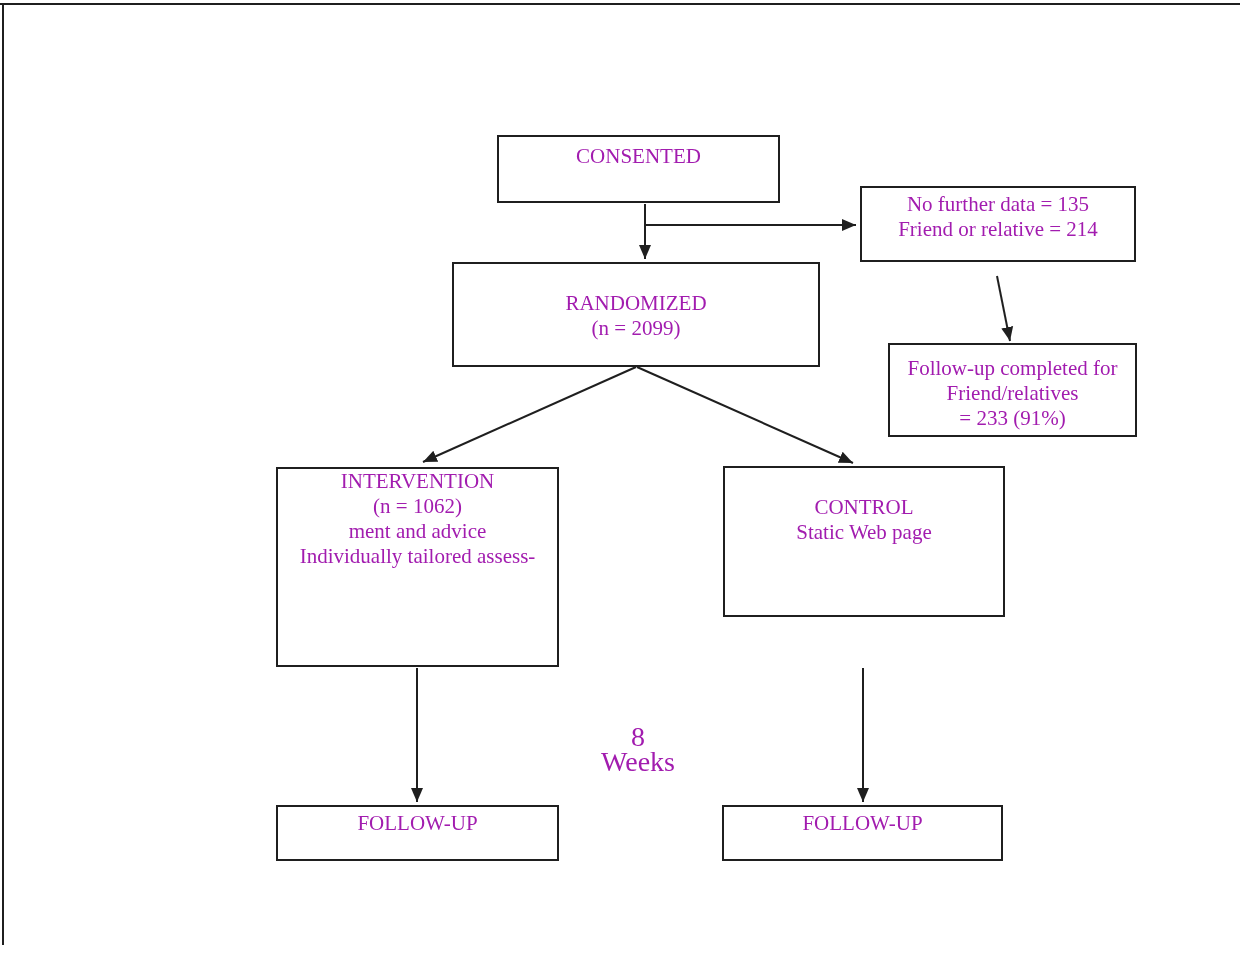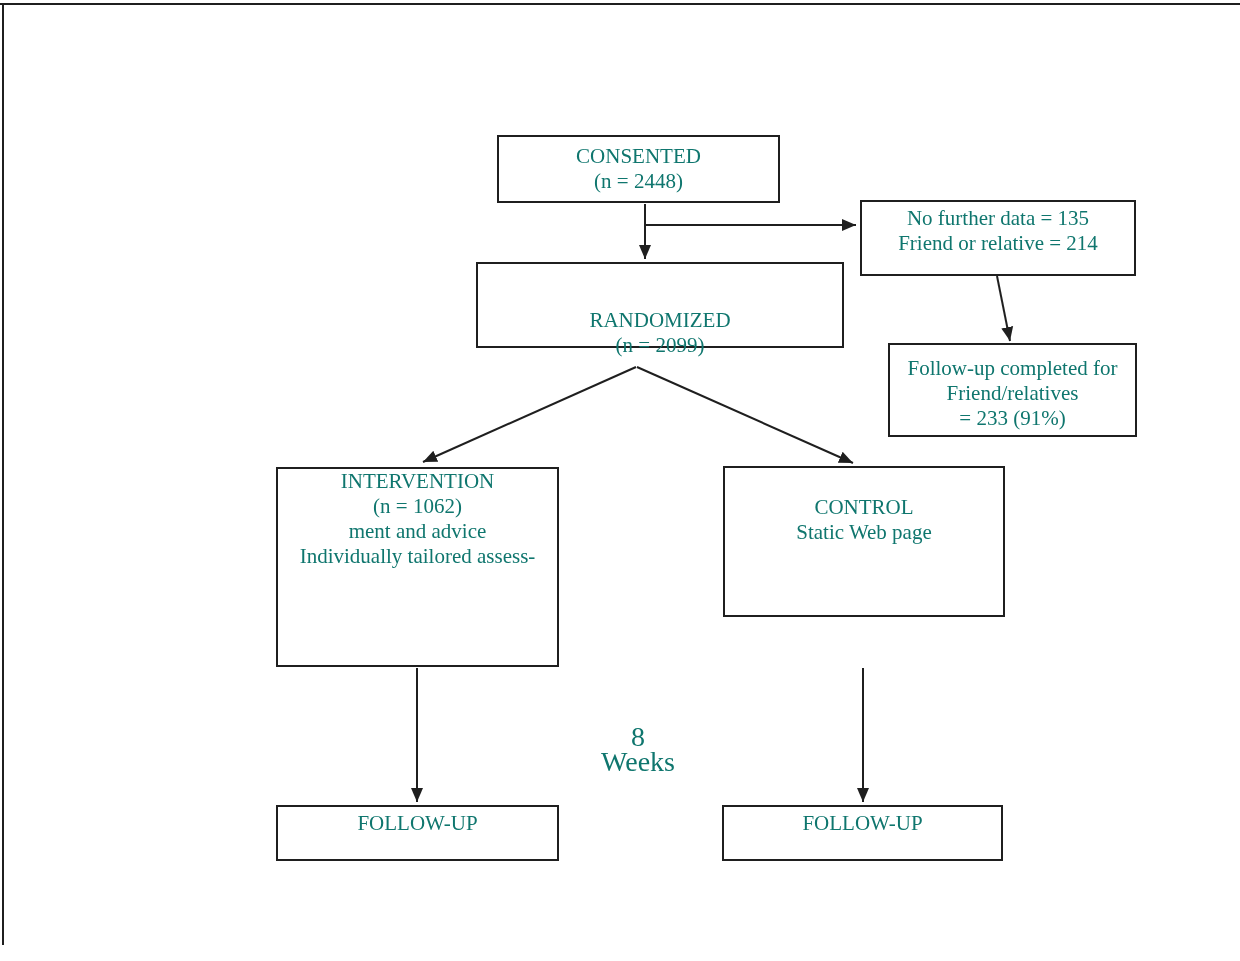--- a/index.html
+++ b/index.html
@@ -7,41 +7,41 @@
     padding: 0;
     background: #ffffff;
   }
   #canvas {
     position: relative;
     width: 1240px;
     height: 961px;
     background: #ffffff;
     overflow: hidden;
     font-family: "Liberation Serif", "DejaVu Serif", serif;
-    color: #0f766e;
+    color: #a21caf;
   }
   #arrows {
     position: absolute;
     left: 0;
     top: 0;
     pointer-events: none;
   }
   .box {
     position: absolute;
     box-sizing: border-box;
     border: 2px solid #1f1f1f;
     background: #ffffff;
     text-align: center;
     font-size: 21px;
     line-height: 25px;
   }
   .box div { white-space: nowrap; }
   .box-consented      { left: 497px; top: 135px; width: 283px; height: 68px;  padding-top: 7px; }
-  .box-exclusions     { left: 860px; top: 200px; width: 276px; height: 76px;  padding-top: 4px; }
-  .box-randomized     { left: 476px; top: 262px; width: 368px; height: 86px; padding-top: 44px; }
+  .box-exclusions     { left: 860px; top: 186px; width: 276px; height: 76px;  padding-top: 4px; }
+  .box-randomized     { left: 452px; top: 262px; width: 368px; height: 105px; padding-top: 27px; }
   .box-friends        { left: 888px; top: 343px; width: 249px; height: 94px;  padding-top: 11px; }
   .box-intervention   { left: 276px; top: 467px; width: 283px; height: 200px; }
   .box-control        { left: 723px; top: 466px; width: 282px; height: 151px; padding-top: 27px; }
   .box-followup-left  { left: 276px; top: 805px; width: 283px; height: 56px;  padding-top: 4px; }
   .box-followup-right { left: 722px; top: 805px; width: 281px; height: 56px;  padding-top: 4px; }
   .floating-label {
     position: absolute;
     left: 598px;
     top: 724px;
     width: 80px;
@@ -69,21 +69,20 @@
     <line x1="645" y1="225" x2="856" y2="225" stroke="#1f1f1f" stroke-width="2" marker-end="url(#ah)"></line>
     <line x1="997" y1="276" x2="1010" y2="341" stroke="#1f1f1f" stroke-width="2" marker-end="url(#ah)"></line>
     <line x1="636" y1="367" x2="423" y2="462" stroke="#1f1f1f" stroke-width="2" marker-end="url(#ah)"></line>
     <line x1="637" y1="367" x2="853" y2="463" stroke="#1f1f1f" stroke-width="2" marker-end="url(#ah)"></line>
     <line x1="417" y1="668" x2="417" y2="802" stroke="#1f1f1f" stroke-width="2" marker-end="url(#ah)"></line>
     <line x1="863" y1="668" x2="863" y2="802" stroke="#1f1f1f" stroke-width="2" marker-end="url(#ah)"></line>
   </svg>
 
   <div class="box box-consented">
     <div>CONSENTED</div>
-    <div>(n = 2448)</div>
   </div>
 
   <div class="box box-exclusions">
     <div>No further data = 135</div>
     <div>Friend or relative = 214</div>
   </div>
 
   <div class="box box-randomized">
     <div>RANDOMIZED</div>
     <div>(n = 2099)</div>

